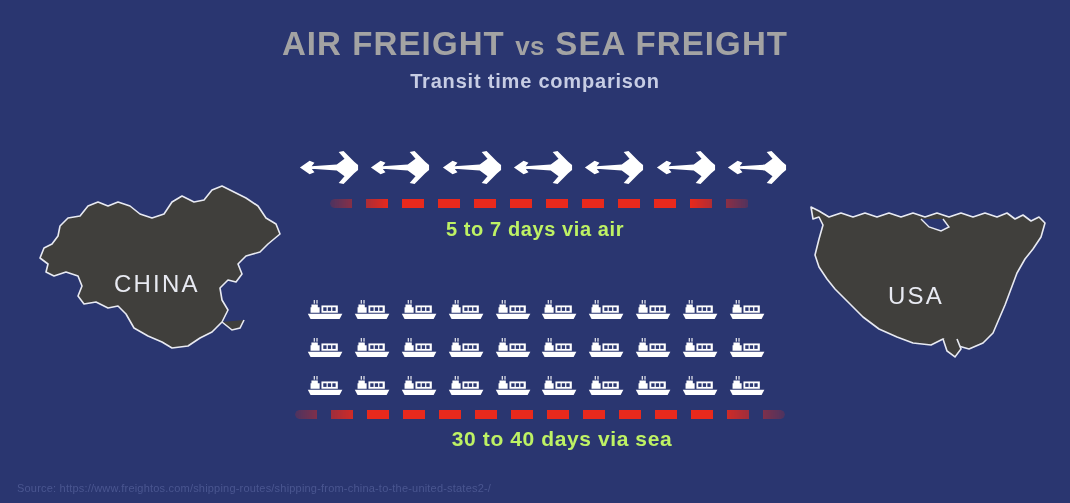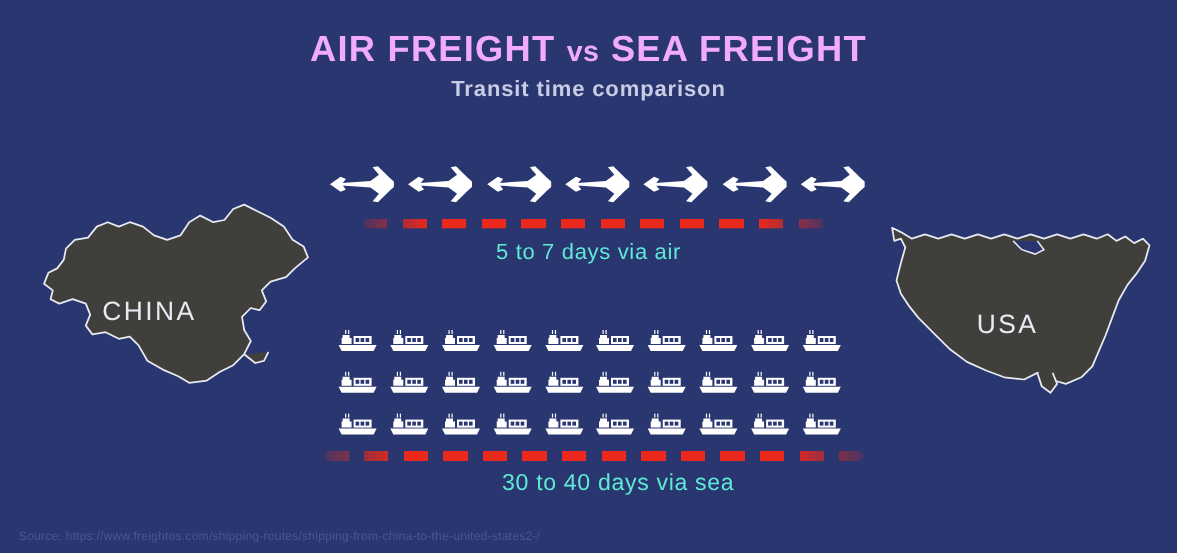--- a/index.html
+++ b/index.html
@@ -23,21 +23,21 @@
     top: 26px;
     left: 0;
     width: 100%;
     text-align: center;
   }
   .title {
     margin: 0;
     font-size: 33px;
     font-weight: bold;
     letter-spacing: 1.1px;
-    color: #f0abfc;
+    color: #a3a3a3;
     line-height: 1.1;
   }
   .title .vs {
     font-size: 26px;
     font-weight: bold;
     letter-spacing: 0.5px;
   }
   .subtitle {
     margin: 8px 0 0 0;
     font-size: 20px;
@@ -55,21 +55,21 @@
   .map-usa   { left: 793px; top: 193px; width: 268px; height: 168px; }
 
   .map-label {
     position: absolute;
     color: #e8eaf2;
     font-size: 24px;
     letter-spacing: 2.2px;
     font-weight: normal;
     white-space: nowrap;
   }
-  .label-china { left: 93px; top: 270px; }
+  .label-china { left: 114px; top: 270px; }
   .label-usa   { left: 888px; top: 282px; }
 
   
   .plane-row {
     position: absolute;
     left: 298px;
     top: 150px;
     width: 490px;
     display: flex;
     justify-content: space-between;
@@ -116,23 +116,24 @@
         rgba(0,0,0,0.18) 0%, rgba(0,0,0,1) 14%,
         rgba(0,0,0,1) 86%, rgba(0,0,0,0.18) 100%);
   }
 
   
   .caption {
     position: absolute;
     width: 100%;
     left: 0;
     text-align: center;
-    color: #5eead4;
+    color: #bef264;
     font-size: 20px;
     letter-spacing: 0.6px;
+    font-weight: bold;
   }
   .caption-air { top: 218px; }
   .caption-sea { top: 427px; font-size: 21px; padding-left: 27px; }
 
   
   .source {
     position: absolute;
     left: 17px;
     bottom: 9px;
     font-size: 11px;

